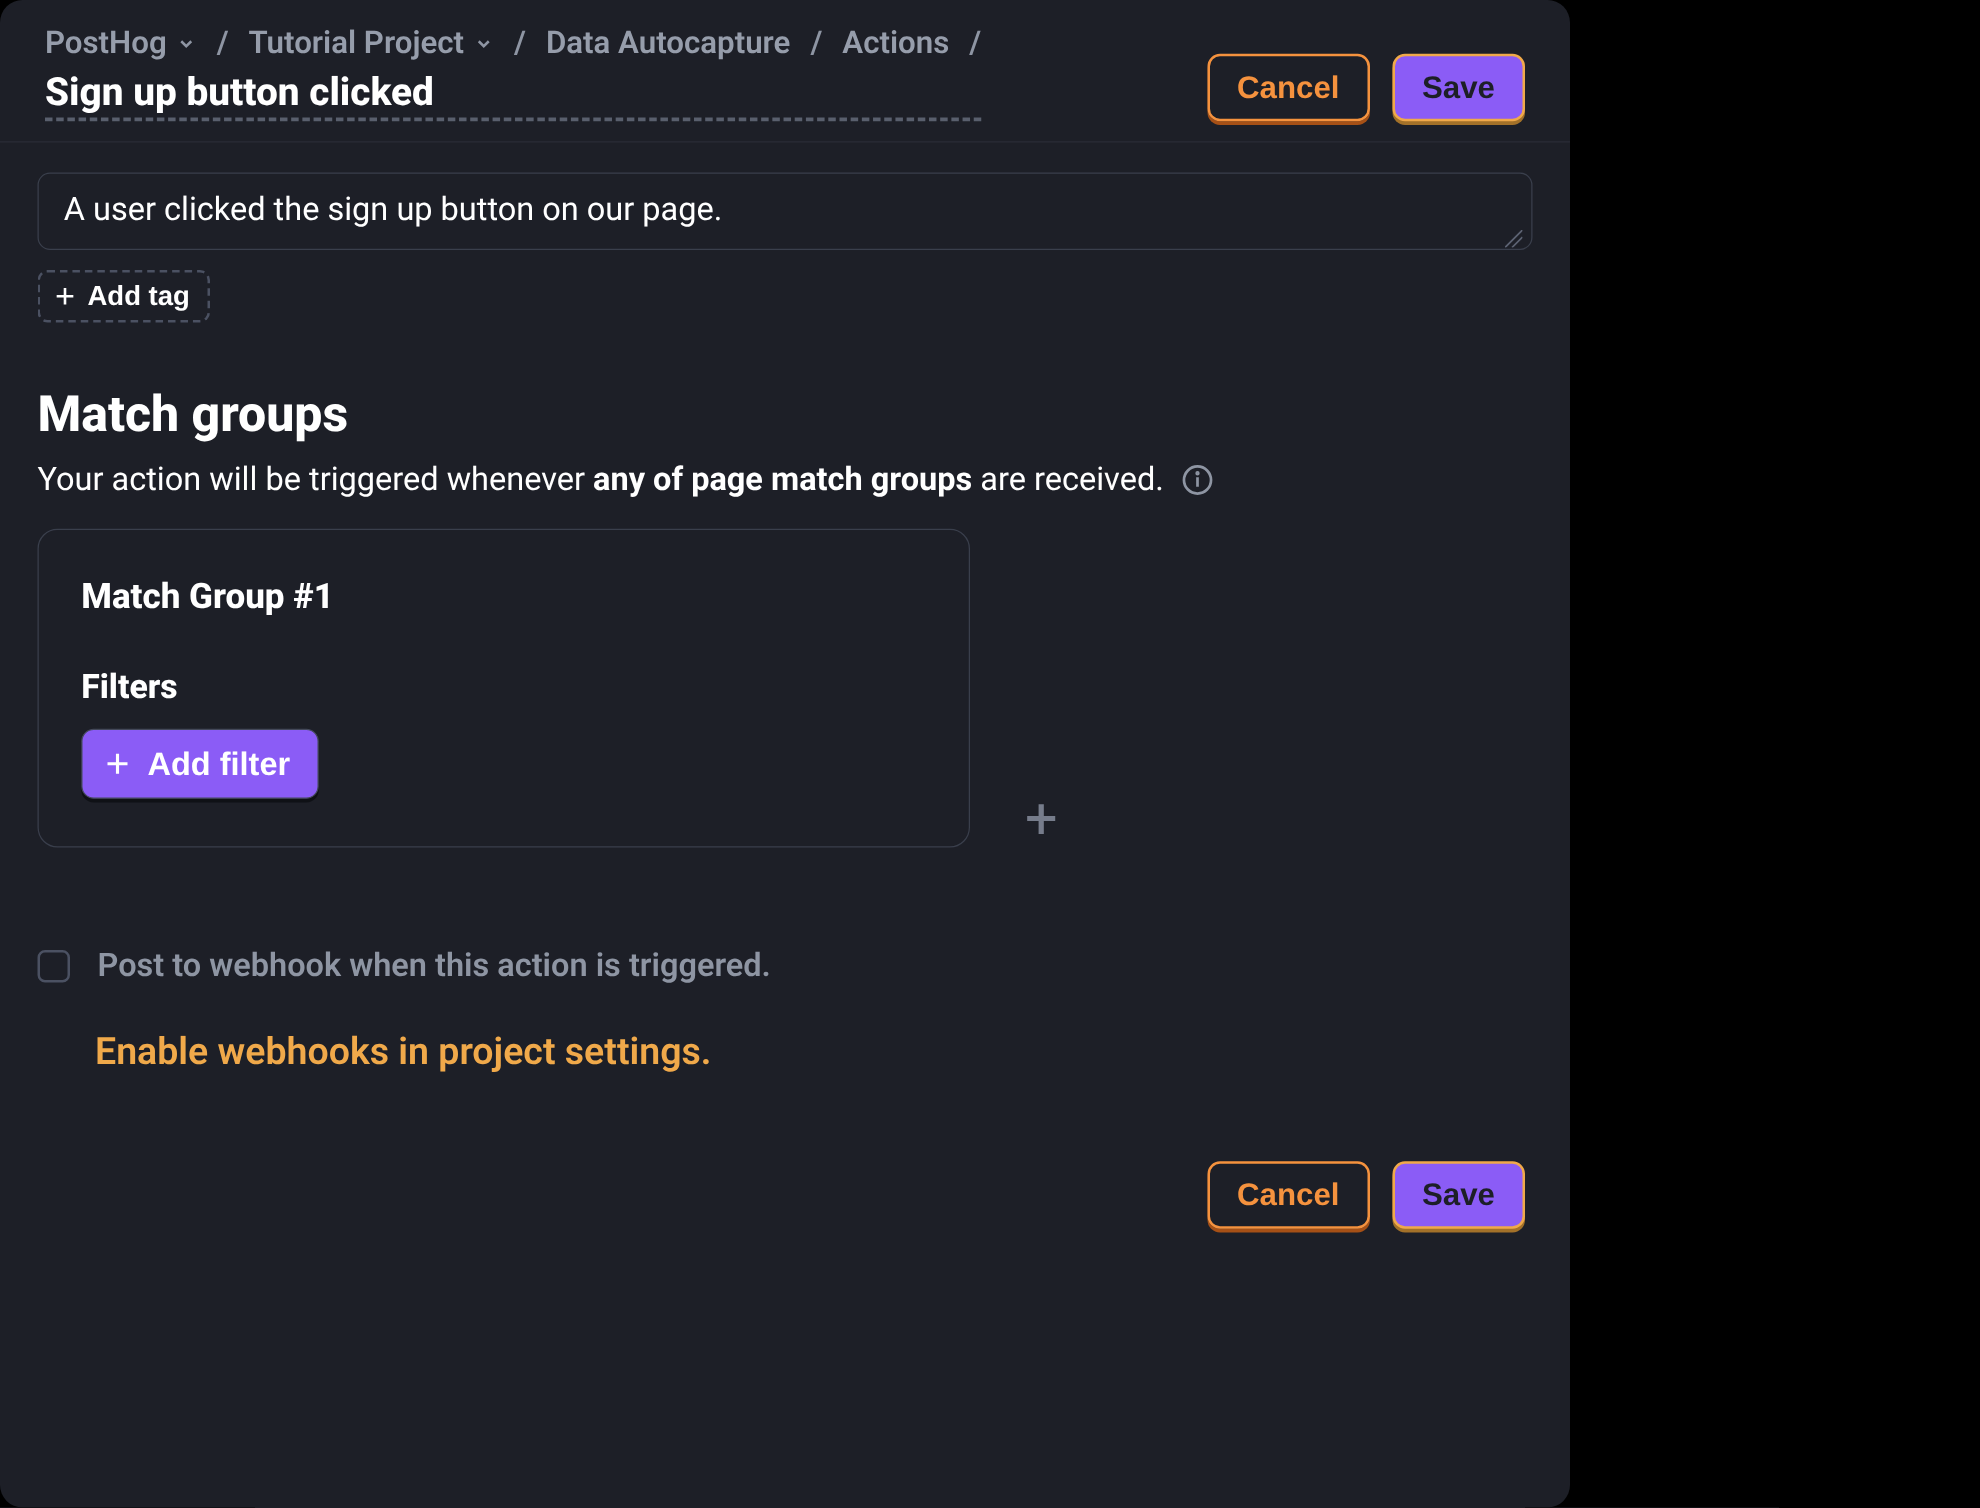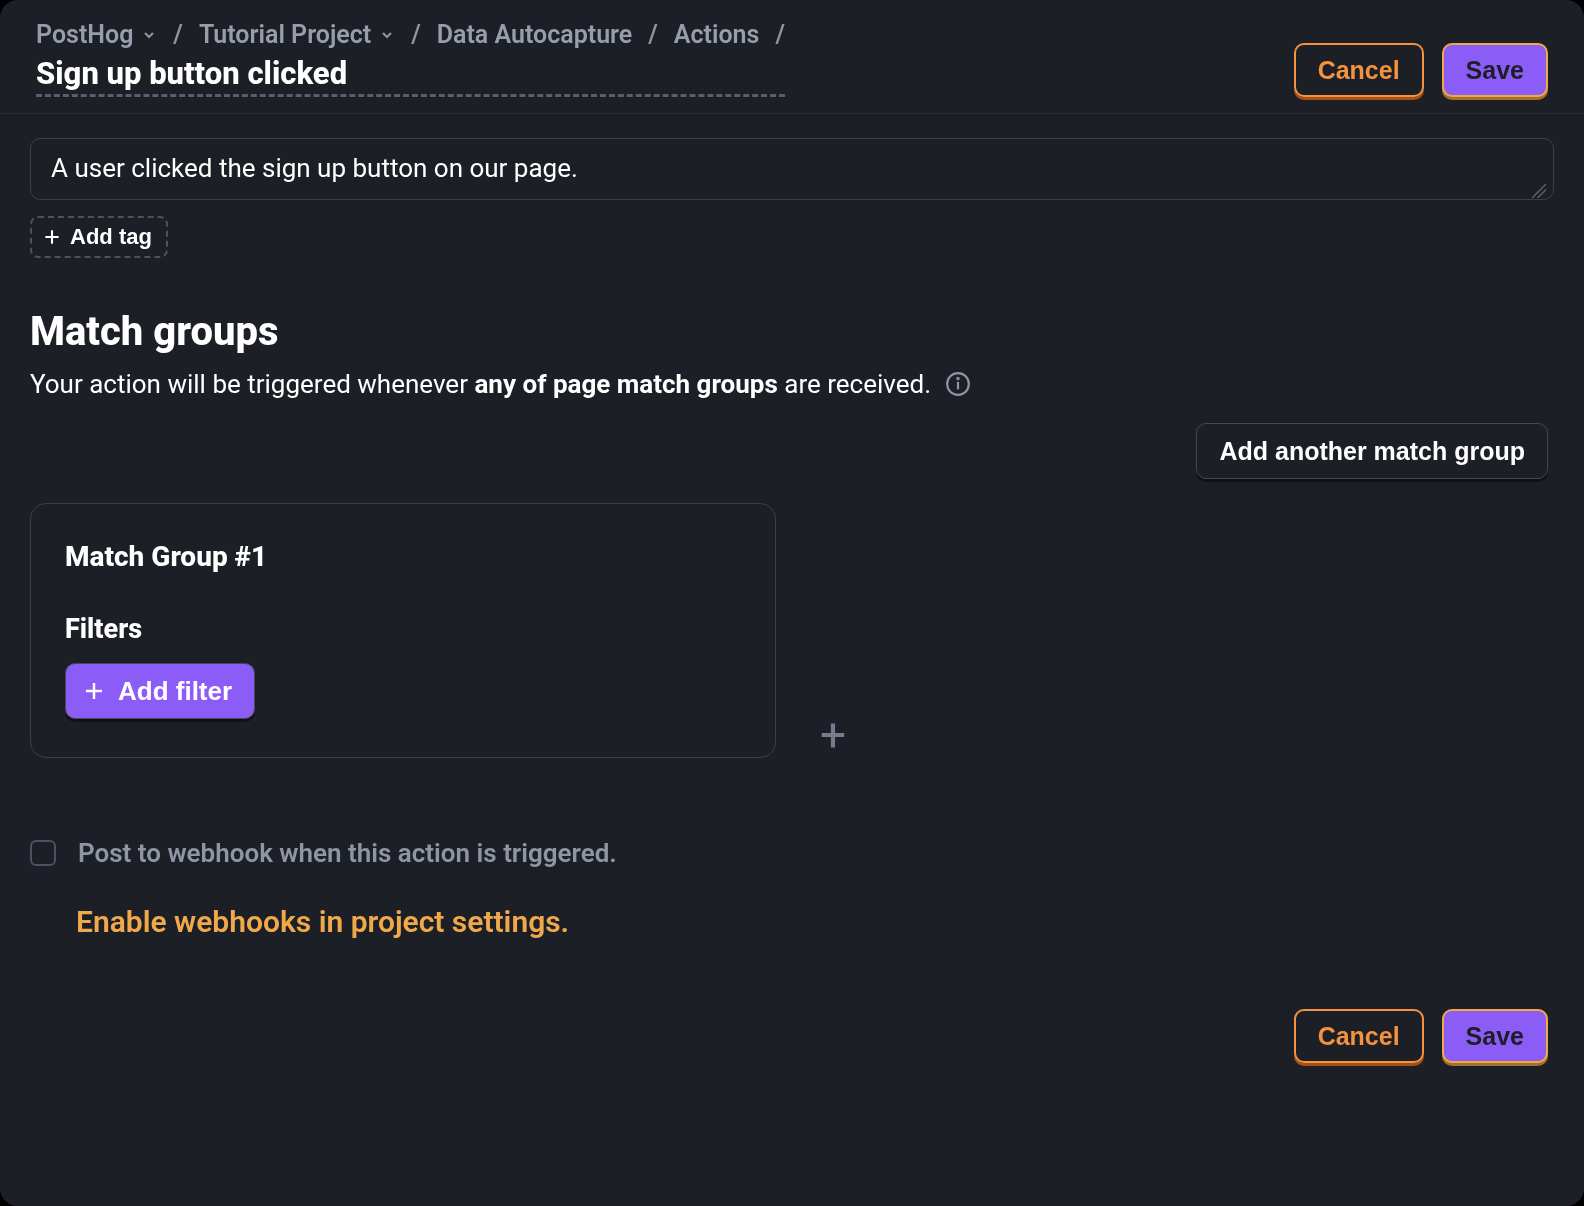--- a/index.html
+++ b/index.html
@@ -6,21 +6,21 @@
     body {
       font-family: -apple-system, BlinkMacSystemFont, "Segoe UI", Roboto, Helvetica, Arial, sans-serif;
       width: 1584px;
       height: 1206px;
       background: #000;
       color: #fff;
       overflow: hidden;
     }
     .page {
       background: #1d1f27;
-      width: 1584px;
+      width: 1256px;
       height: 1206px;
       border-radius: 18px;
       overflow: hidden;
       position: relative;
     }
 
     
     .header {
       padding: 20px 36px 16px 36px;
       border-bottom: 1px solid #2a2d37;
@@ -283,23 +283,20 @@
     <span>
       <span>Your action will be triggered whenever </span><span class="bold">any of page match groups</span><span> are received.</span>
     </span>
     <svg width="26" height="26" viewBox="0 0 24 24" fill="none" stroke="#8e95a3" stroke-width="2">
           <circle cx="12" cy="12" r="10"></circle>
           <line x1="12" y1="10" x2="12" y2="17"></line>
           <circle cx="12" cy="7" r="0.6" fill="#8e95a3"></circle>
         </svg>
   </div>
 
-  <div class="add-another-row">
-    <button class="btn btn-darkline" style="height:56px;">Add another match group</button>
-  </div>
 
   <div class="groups-row">
     <div class="group-card">
       <div class="group-title">Match Group #1</div>
       <div class="filters-title">Filters</div>
       <button class="add-filter-btn">
         <svg width="24" height="24" viewBox="0 0 24 24" fill="none" stroke="#fff" stroke-width="2.5">
               <line x1="12" y1="4" x2="12" y2="20"></line>
               <line x1="4" y1="12" x2="20" y2="12"></line>
             </svg>

